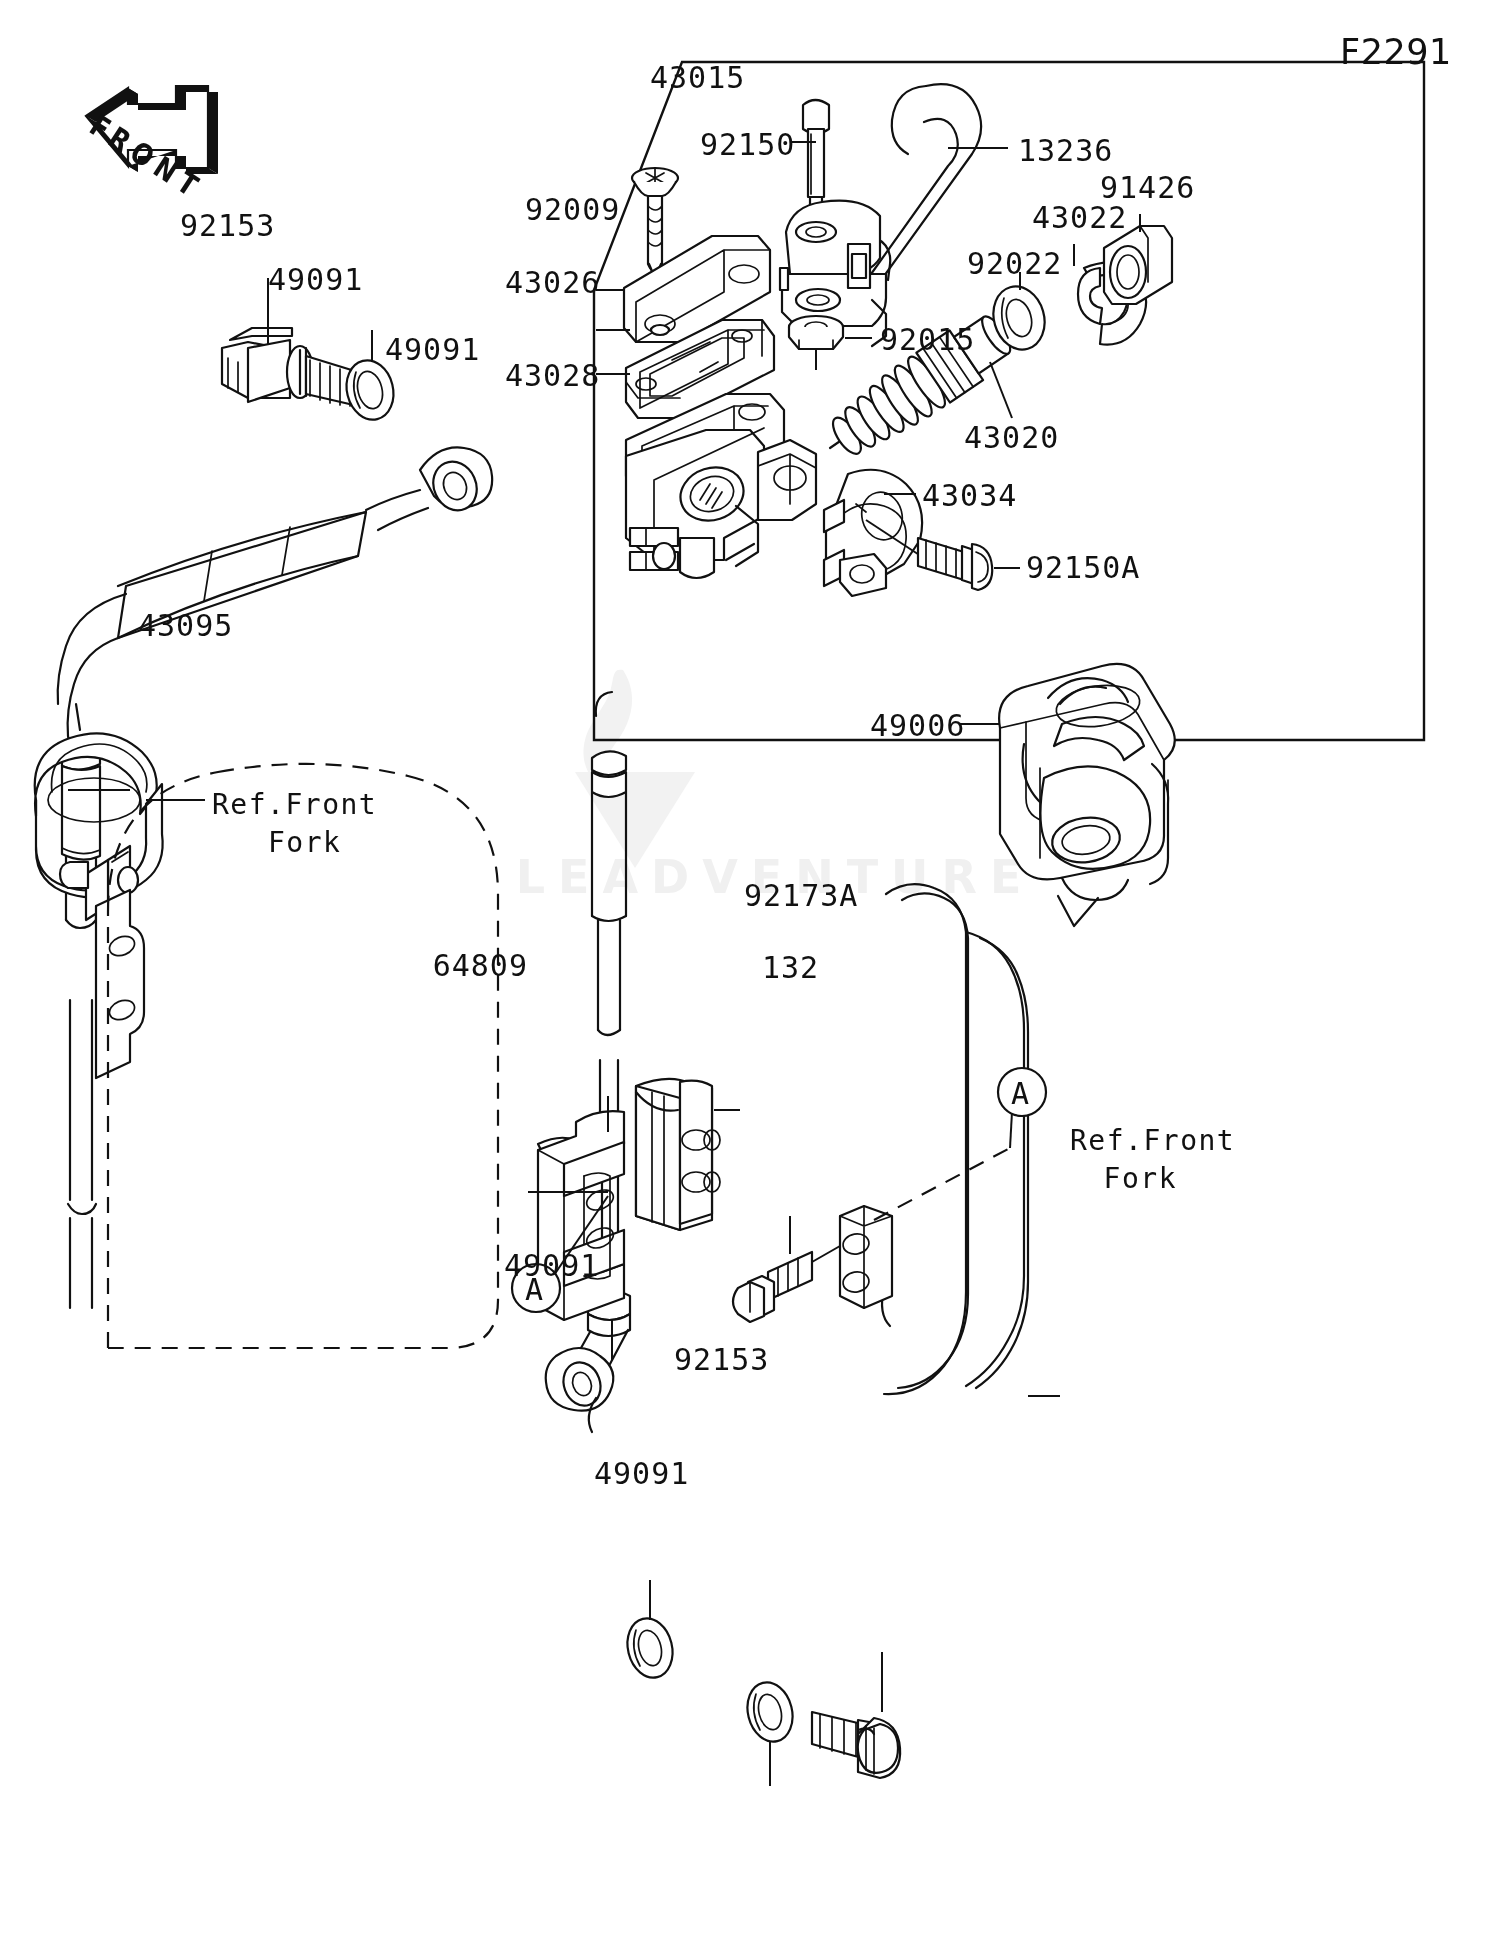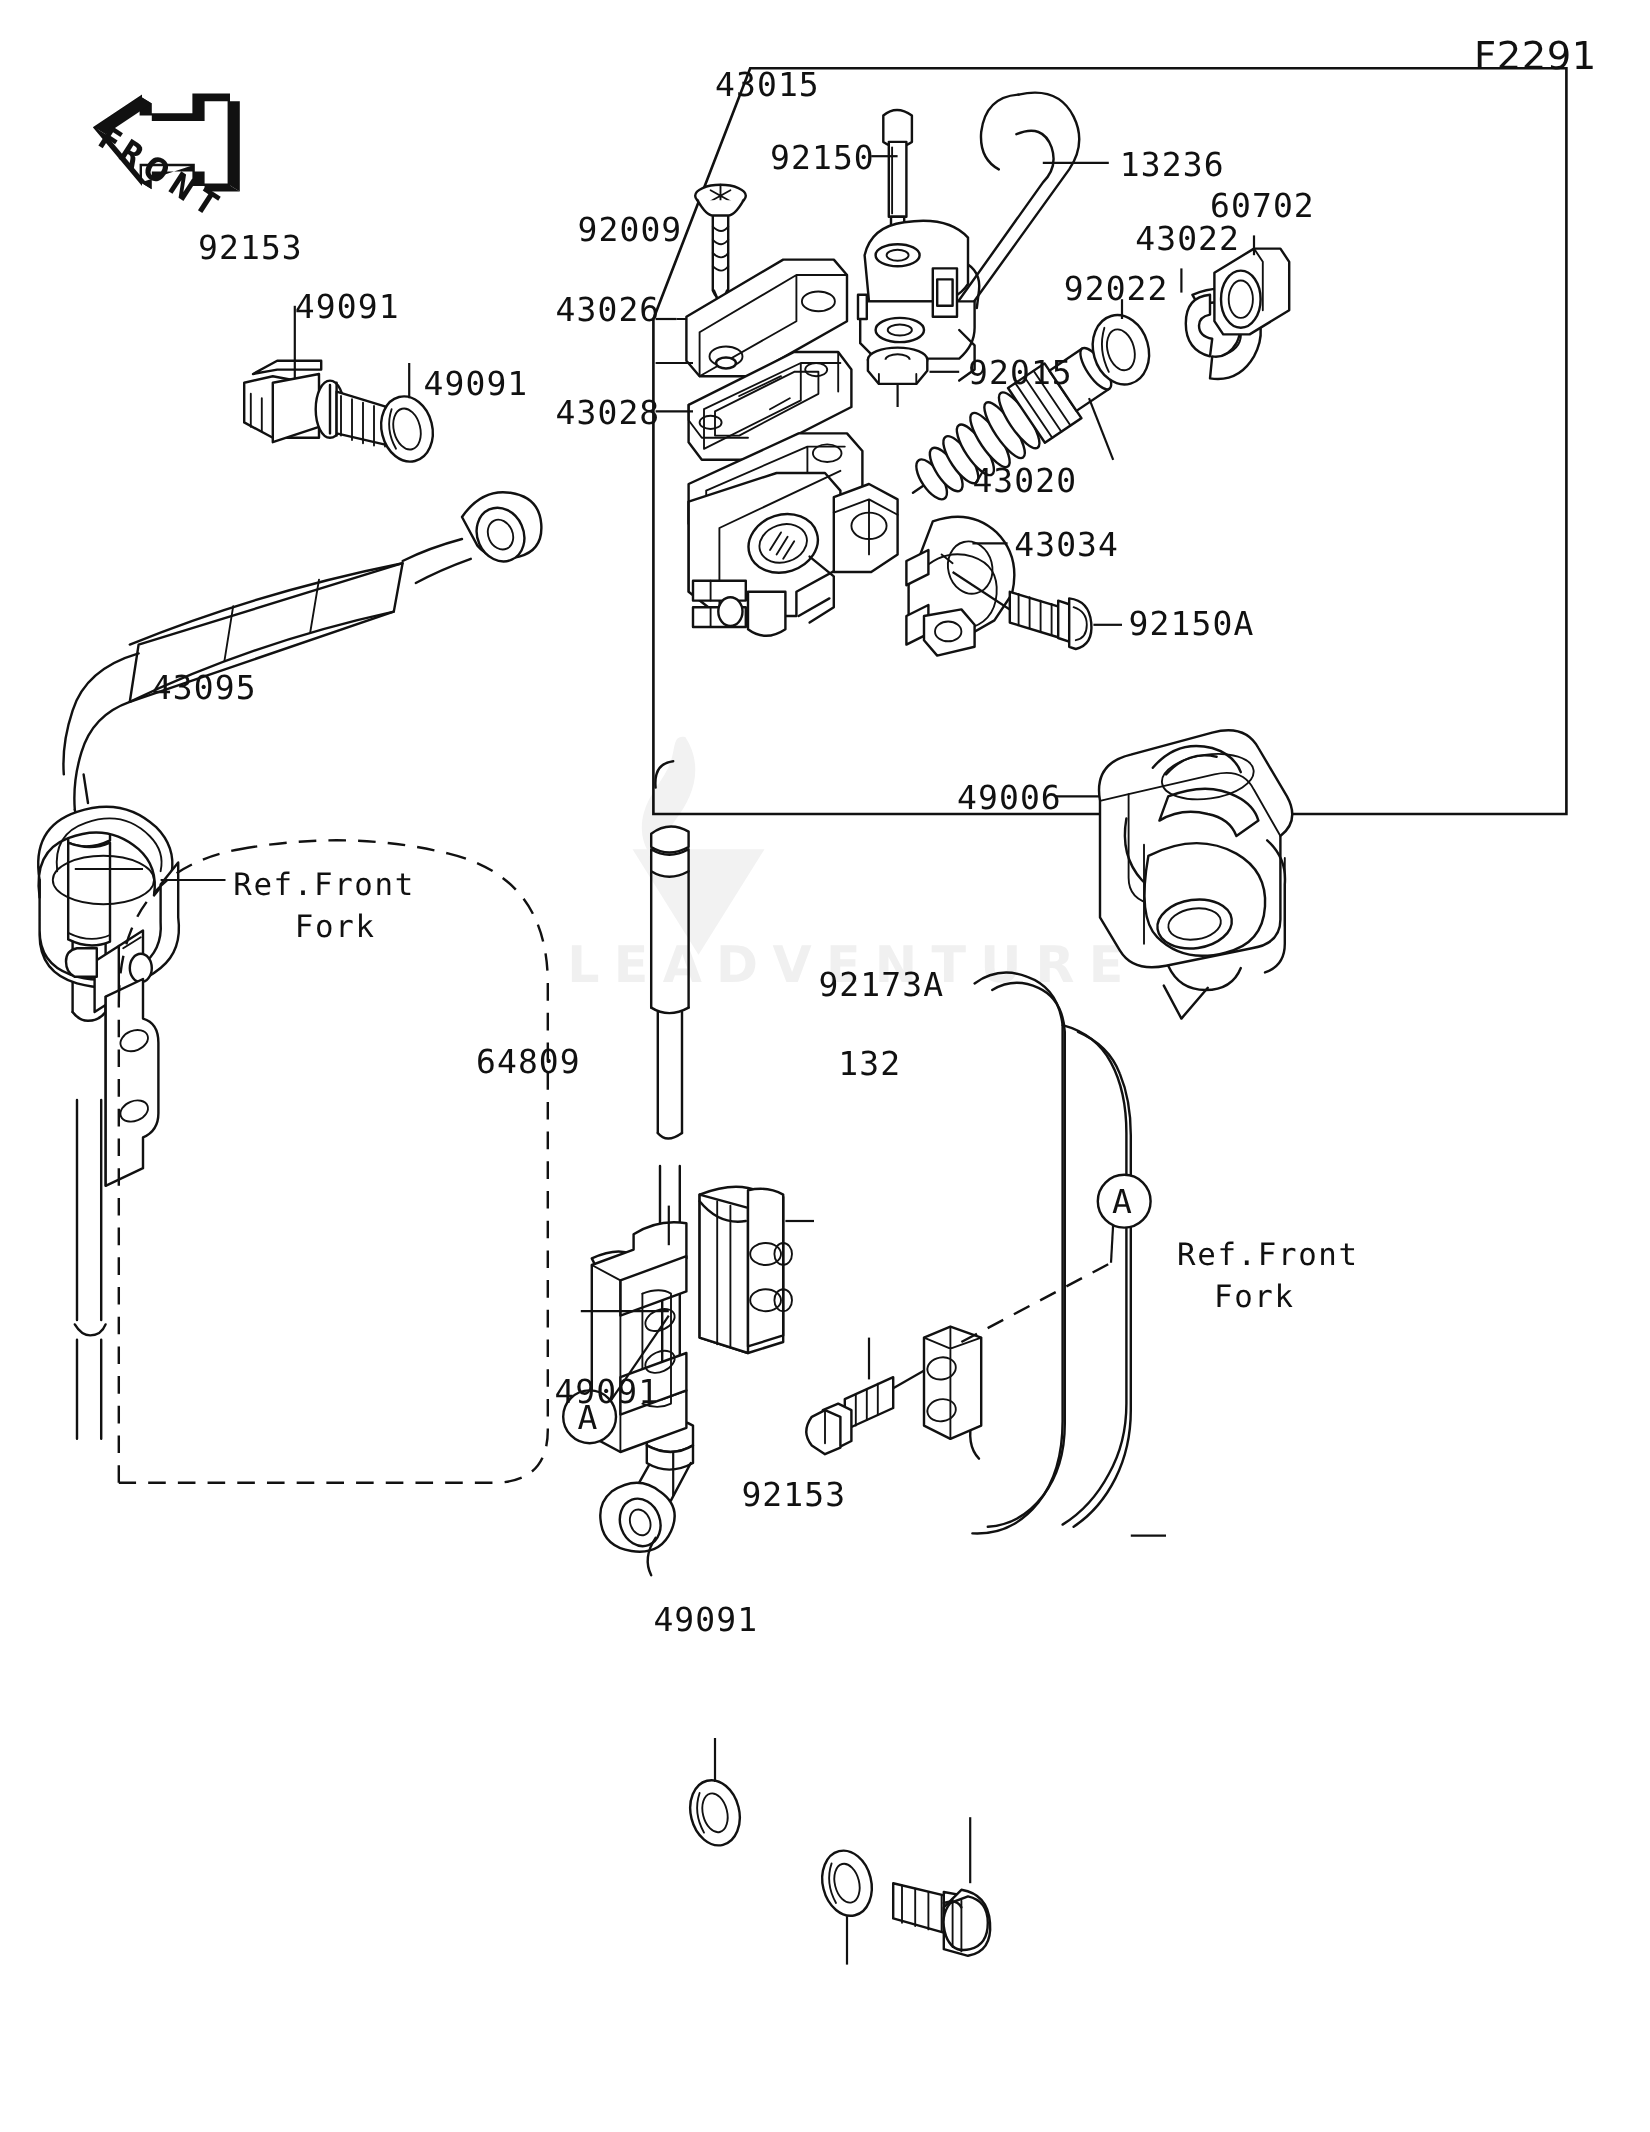--- a/index.html
+++ b/index.html
@@ -464,27 +464,27 @@
   <div class="lbl r" style="left:700px;top:127px;width:90px;">92150</div>
 
   <div class="lbl" style="left:1018px;top:133px;">13236</div>
 
   <div class="lbl r" style="left:505px;top:265px;width:90px;">43026</div>
 
   <div class="lbl r" style="left:505px;top:358px;width:90px;">43028</div>
 
   <div class="lbl" style="left:1032px;top:200px;text-align:center;">43022</div>
 
-  <div class="lbl" style="left:1100px;top:170px;">60702</div>
+  <div class="lbl" style="left:1100px;top:170px;">91426</div>
 
   <div class="lbl" style="left:967px;top:246px;">92022</div>
 
   <div class="lbl" style="left:880px;top:322px;">92015</div>
 
-  <div class="lbl" style="left:884px;top:420px;">43020</div>
+  <div class="lbl" style="left:964px;top:420px;">43020</div>
 
   <div class="lbl" style="left:922px;top:478px;">43034</div>
 
   <div class="lbl" style="left:1026px;top:550px;">92150A</div>
 
   <div class="lbl" style="left:180px;top:208px;">92153</div>
 
   <div class="lbl" style="left:268px;top:262px;">49091</div>
 
   <div class="lbl" style="left:385px;top:332px;">49091</div>

